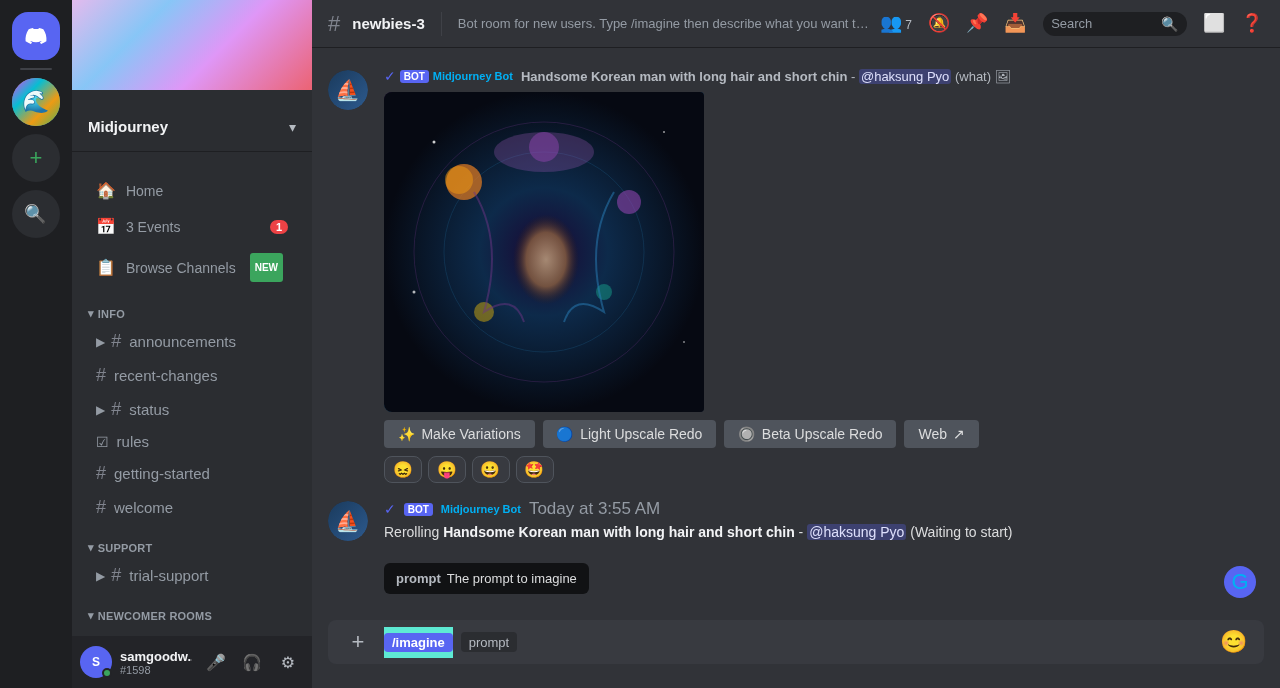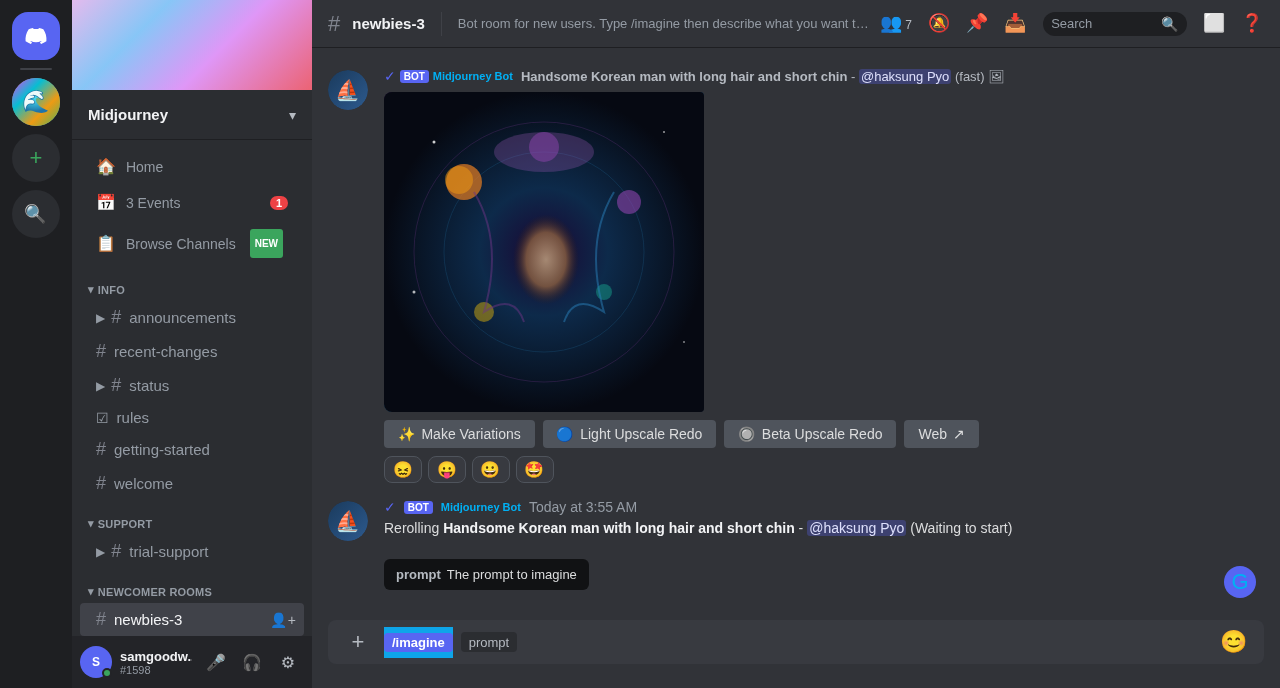--- a/index.html
+++ b/index.html
@@ -80,20 +80,21 @@
     }
 
     
     .server-sidebar {
       width: 240px;
       background: #2b2d31;
       display: flex;
       flex-direction: column;
       flex-shrink: 0;
       overflow: hidden;
+      gap: 12px;
     }
     .server-header {
       padding: 16px;
       border-bottom: 1px solid #1e1f22;
       display: flex;
       align-items: center;
       justify-content: space-between;
       cursor: pointer;
     }
     .server-header-name {
@@ -279,21 +280,21 @@
     .message-author { font-weight: 600; color: #f2f3f5; font-size: 11px; }
     .message-author.midjourney { color: #00b0f4; }
     .bot-tag {
       background: #5865f2;
       color: white;
       font-size: 10px;
       font-weight: 700;
       padding: 1px 4px;
       border-radius: 3px;
     }
-    .message-time { color: #949ba4; font-size: 14px; }
+    .message-time { color: #949ba4; font-size: 17px; }
     .message-text { color: #dcddde; line-height: 1.4; }
     .message-text strong { color: #f2f3f5; }
     .mention { color: #dee0fc; background: rgba(88, 101, 242, 0.3); padding: 0 2px; border-radius: 3px; cursor: pointer; }
 
     
     .image-container {
       margin: 8px 0;
       border-radius: 8px;
       overflow: hidden;
       max-width: 340px;
@@ -640,21 +641,21 @@
           <div style="flex:1;">
             <div class="message-header">
               <span style="display:flex;align-items:center;gap:4px;">
                 <span class="verified-icon">✓</span>
                 <span class="bot-tag">BOT</span>
                 <span class="message-author midjourney">Midjourney Bot</span>
               </span>
               <span style="color:#b5bac1;font-size:13px;">
                 <strong>Handsome Korean man with long hair and short chin</strong>
                 - <span class="mention">@haksung Pyo</span>
-                (<span>fast</span>)
+                (<span>what</span>)
                 <span style="cursor:pointer;">🖼</span>
               </span>
             </div>
 
             <div class="image-container">
               <div class="ai-image">
                 <div class="ai-image-face"></div>
                 <div class="ai-image-overlay"></div>
 
                 <svg width="320" height="320" viewBox="0 0 320 320" style="position:absolute;">
@@ -761,21 +762,21 @@
             <span>The prompt to imagine</span>
           </div>
         </div>
       </div>
     </div>
 
     <div class="input-area">
       <div class="input-box">
         <div class="input-attach">+</div>
         <div style="display:flex;align-items:center;flex:1;gap:4px;">
-          <div style="display:flex;align-items:center;background:#0ea5e9;padding:6px 0;">
+          <div style="display:flex;align-items:center;background:#5eead4;padding:6px 0;">
             <div style="display:flex;align-items:center;background:#5865f2;border-radius:4px;padding:2px 8px;">
               <span style="color:white;font-size:13px;font-weight:600;">/imagine</span>
             </div>
           </div>
           <div style="margin-left:4px;background:#2b2d31;border-radius:4px;padding:2px 8px;">
             <span style="color:#b5bac1;font-size:13px;">prompt</span>
           </div>
         </div>
         <div class="input-emoji">😊</div>
       </div>

